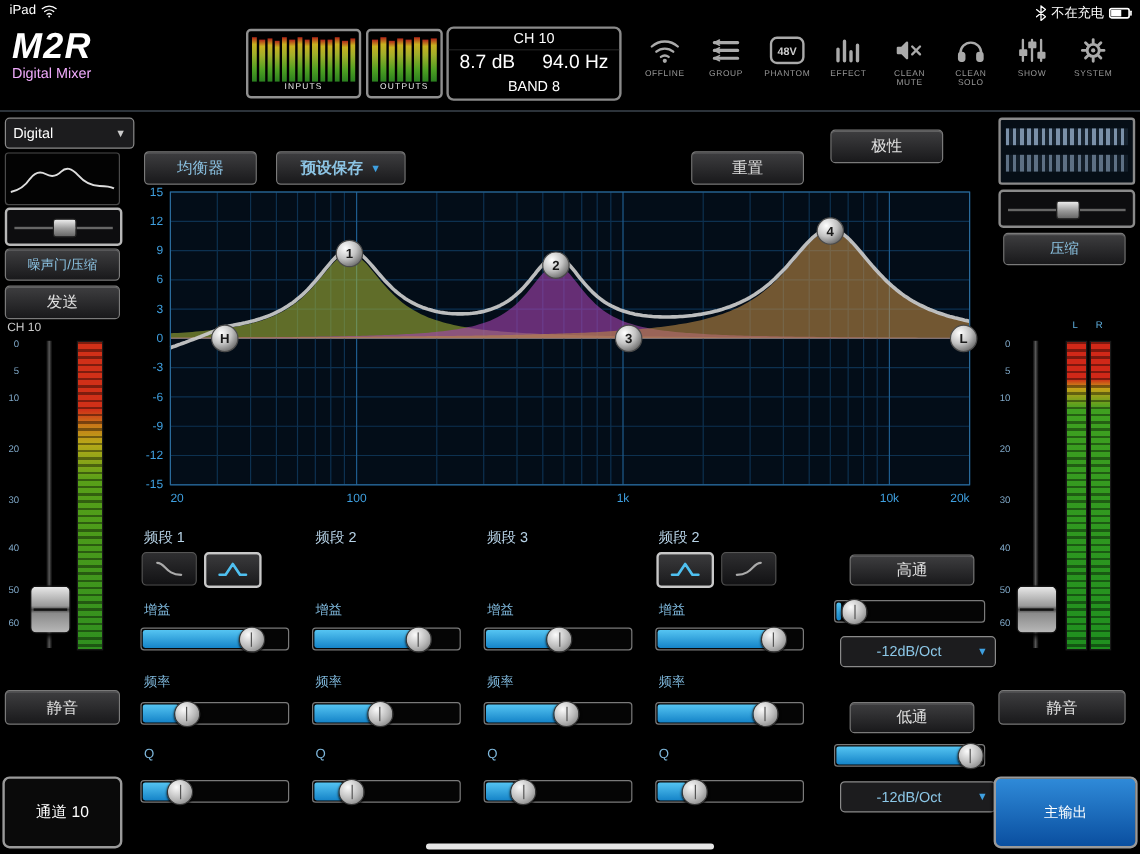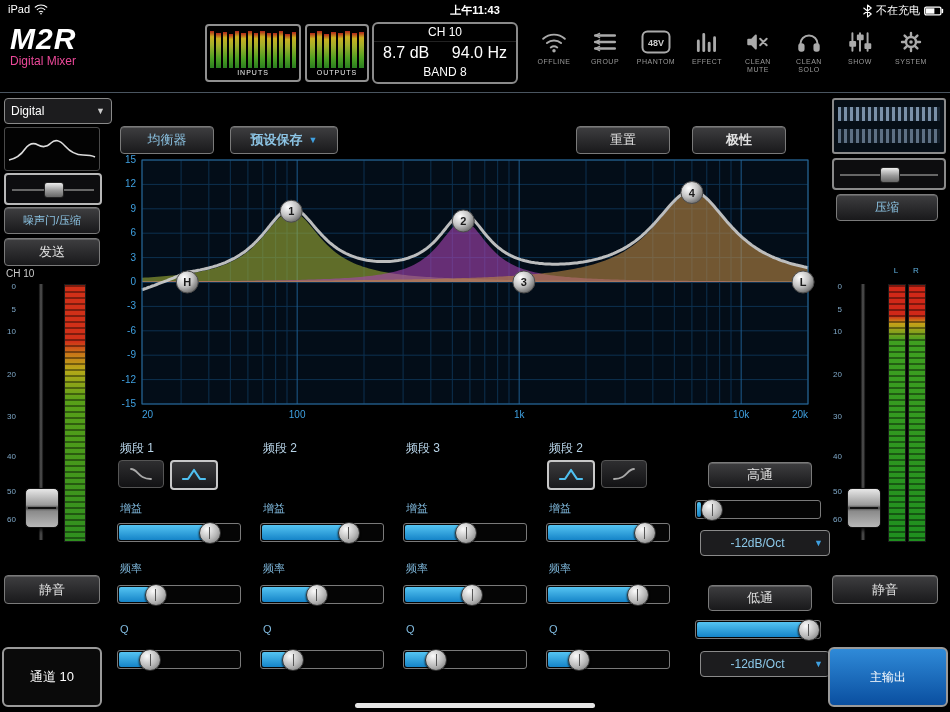--- a/index.html
+++ b/index.html
@@ -7,21 +7,21 @@
        font-family:"Liberation Sans","DejaVu Sans",sans-serif;color:#e0e0e0;}
   
   .statusbar{position:absolute;top:0;left:0;right:0;height:20px;font-size:11px;color:#fff;}
   .sb-left{position:absolute;left:8px;top:3px;display:flex;align-items:center;gap:4px;}
   .sb-time{position:absolute;left:0;right:0;top:3px;text-align:center;font-weight:bold;}
   .sb-right{position:absolute;right:6px;top:3px;display:flex;align-items:center;gap:4px;}
   
   .header{position:absolute;top:20px;left:0;right:0;height:72px;background:#000;border-bottom:1px solid #4a5560;}
   .logo{position:absolute;left:10px;top:4px;}
   .logo-title{font-size:30px;font-weight:bold;font-style:italic;color:#fff;letter-spacing:1px;line-height:30px;}
-  .logo-sub{font-size:12px;color:#ec4899;margin-top:0px;}
+  .logo-sub{font-size:12px;color:#f0abfc;margin-top:0px;}
   .mixgain{position:absolute;left:133px;top:8px;width:54px;border:1px solid #777;border-radius:4px;background:#0a0a0a;padding:2px;}
   .mg-btn{height:22px;display:flex;align-items:center;justify-content:center;font-size:11px;font-weight:bold;border-radius:3px;}
   .mg-on{background:linear-gradient(180deg,#a8a8a8,#6e6e6e);color:#fff;text-shadow:0 1px 1px #333;}
   .mg-off{background:linear-gradient(180deg,#343436,#1a1a1c);color:#aaa;margin-top:2px;}
   .meterblock{position:absolute;top:4px;border:2px solid #909090;border-radius:4px;background:#000;display:flex;flex-direction:column;box-shadow:0 0 2px #000;}
   .bars{flex:1;display:flex;align-items:flex-end;gap:2px;padding:3px 3px 1px 3px;}
   .ledbar{flex:1;background:linear-gradient(180deg,#b02418 0%,#c8b020 16%,#a0ae2a 38%,#4fa022 72%,#2a7f1f 100%);}
   .meterlabel{height:11px;text-align:center;font-size:7px;letter-spacing:1px;color:#eee;}
   .chdisplay{position:absolute;left:372px;top:2px;width:142px;height:58px;border:2px solid #8a8a8a;border-radius:6px;background:#000;}
   .ch-top{font-size:12px;color:#fff;text-align:center;line-height:17px;border-bottom:1px solid #222;}
@@ -86,21 +86,20 @@
 <div id="app">
 
   <div class="statusbar">
     <div class="sb-left">
       <span>iPad</span>
       <svg class="icon" width="14" height="12" viewBox="0 0 24 20" style="stroke:#fff">
         <path d="M2 7a15 15 0 0 1 20 0M5.5 11a10 10 0 0 1 13 0M9 15a5 5 0 0 1 6 0"></path>
           <circle cx="12" cy="18" r="1.4" fill="#fff" stroke="none"></circle>
       </svg>
     </div>
-    <div class="sb-time">上午11:43</div>
     <div class="sb-right">
       <svg class="icon" width="9" height="14" viewBox="0 0 12 18" style="stroke:#fff;stroke-width:1.4">
         <path d="M6 1v16M6 1l5 4-10 8M6 17l5-4-10-8"></path>
       </svg>
       <span>不在充电</span>
       <svg class="icon" width="20" height="10" viewBox="0 0 26 12" style="stroke:#fff">
         <rect x="1" y="1" width="21" height="10" rx="2"></rect>
           <rect x="2.5" y="2.5" width="11" height="7" fill="#fff" stroke="none"></rect>
           <path d="M24 4v4"></path>
       </svg>
@@ -278,21 +277,21 @@
   <div class="btn btn-blue" style="left:120px;top:126px;width:92px;height:26px;">
     <span>均衡器</span>
   </div>
   <div class="btn btn-blue" style="left:230px;top:126px;width:106px;height:26px;font-weight:bold;">
     <span>预设保存</span>
     <span class="arrow">▼</span>
   </div>
   <div class="btn" style="left:576px;top:126px;width:92px;height:26px;">
     <span>重置</span>
   </div>
-  <div class="btn" style="left:692px;top:126px;width:92px;height:26px;font-weight:bold;">
+  <div class="btn" style="left:692px;top:108px;width:92px;height:26px;">
     <span>极性</span>
   </div>
 
   <div style="position:absolute;left:108px;top:154px;width:710px;height:272px;">
     <svg width="710" height="272" viewBox="0 0 710 272">
         <defs>
           <radialGradient id="hgrad" cx="35%" cy="30%" r="75%">
             <stop offset="0%" stop-color="#ffffff"></stop>
             <stop offset="55%" stop-color="#c2c2c2"></stop>
             <stop offset="100%" stop-color="#6a6a6a"></stop>

